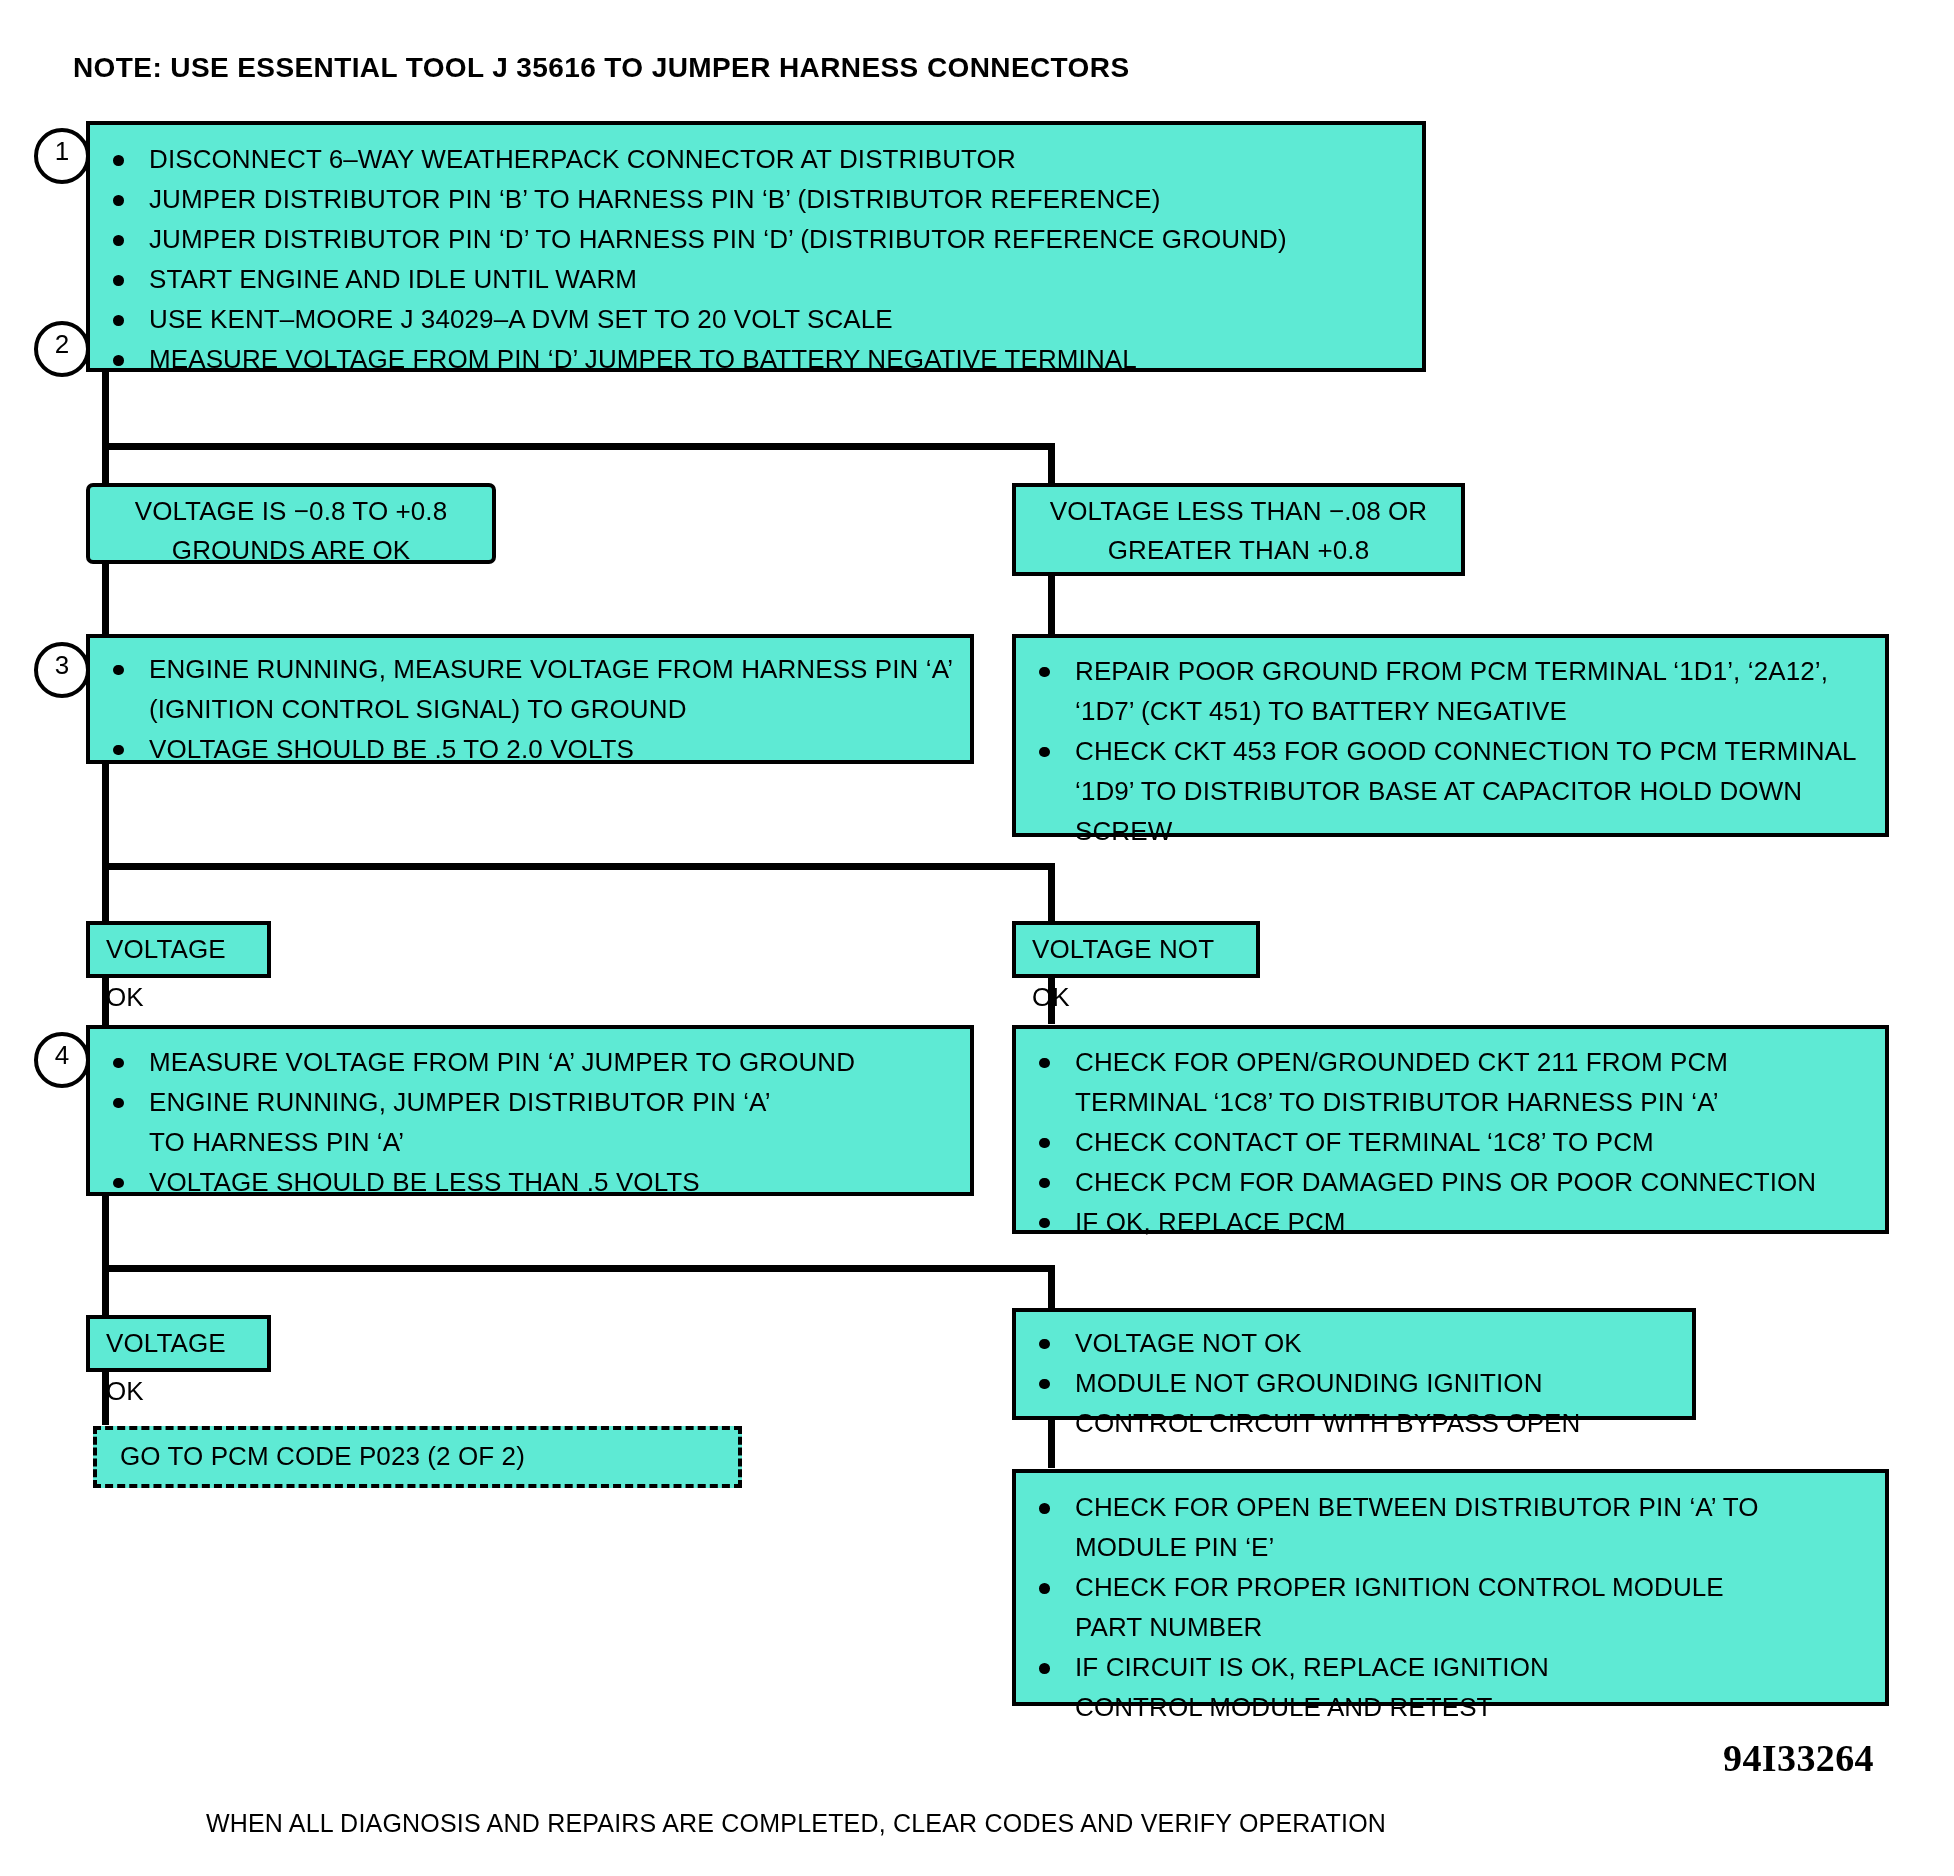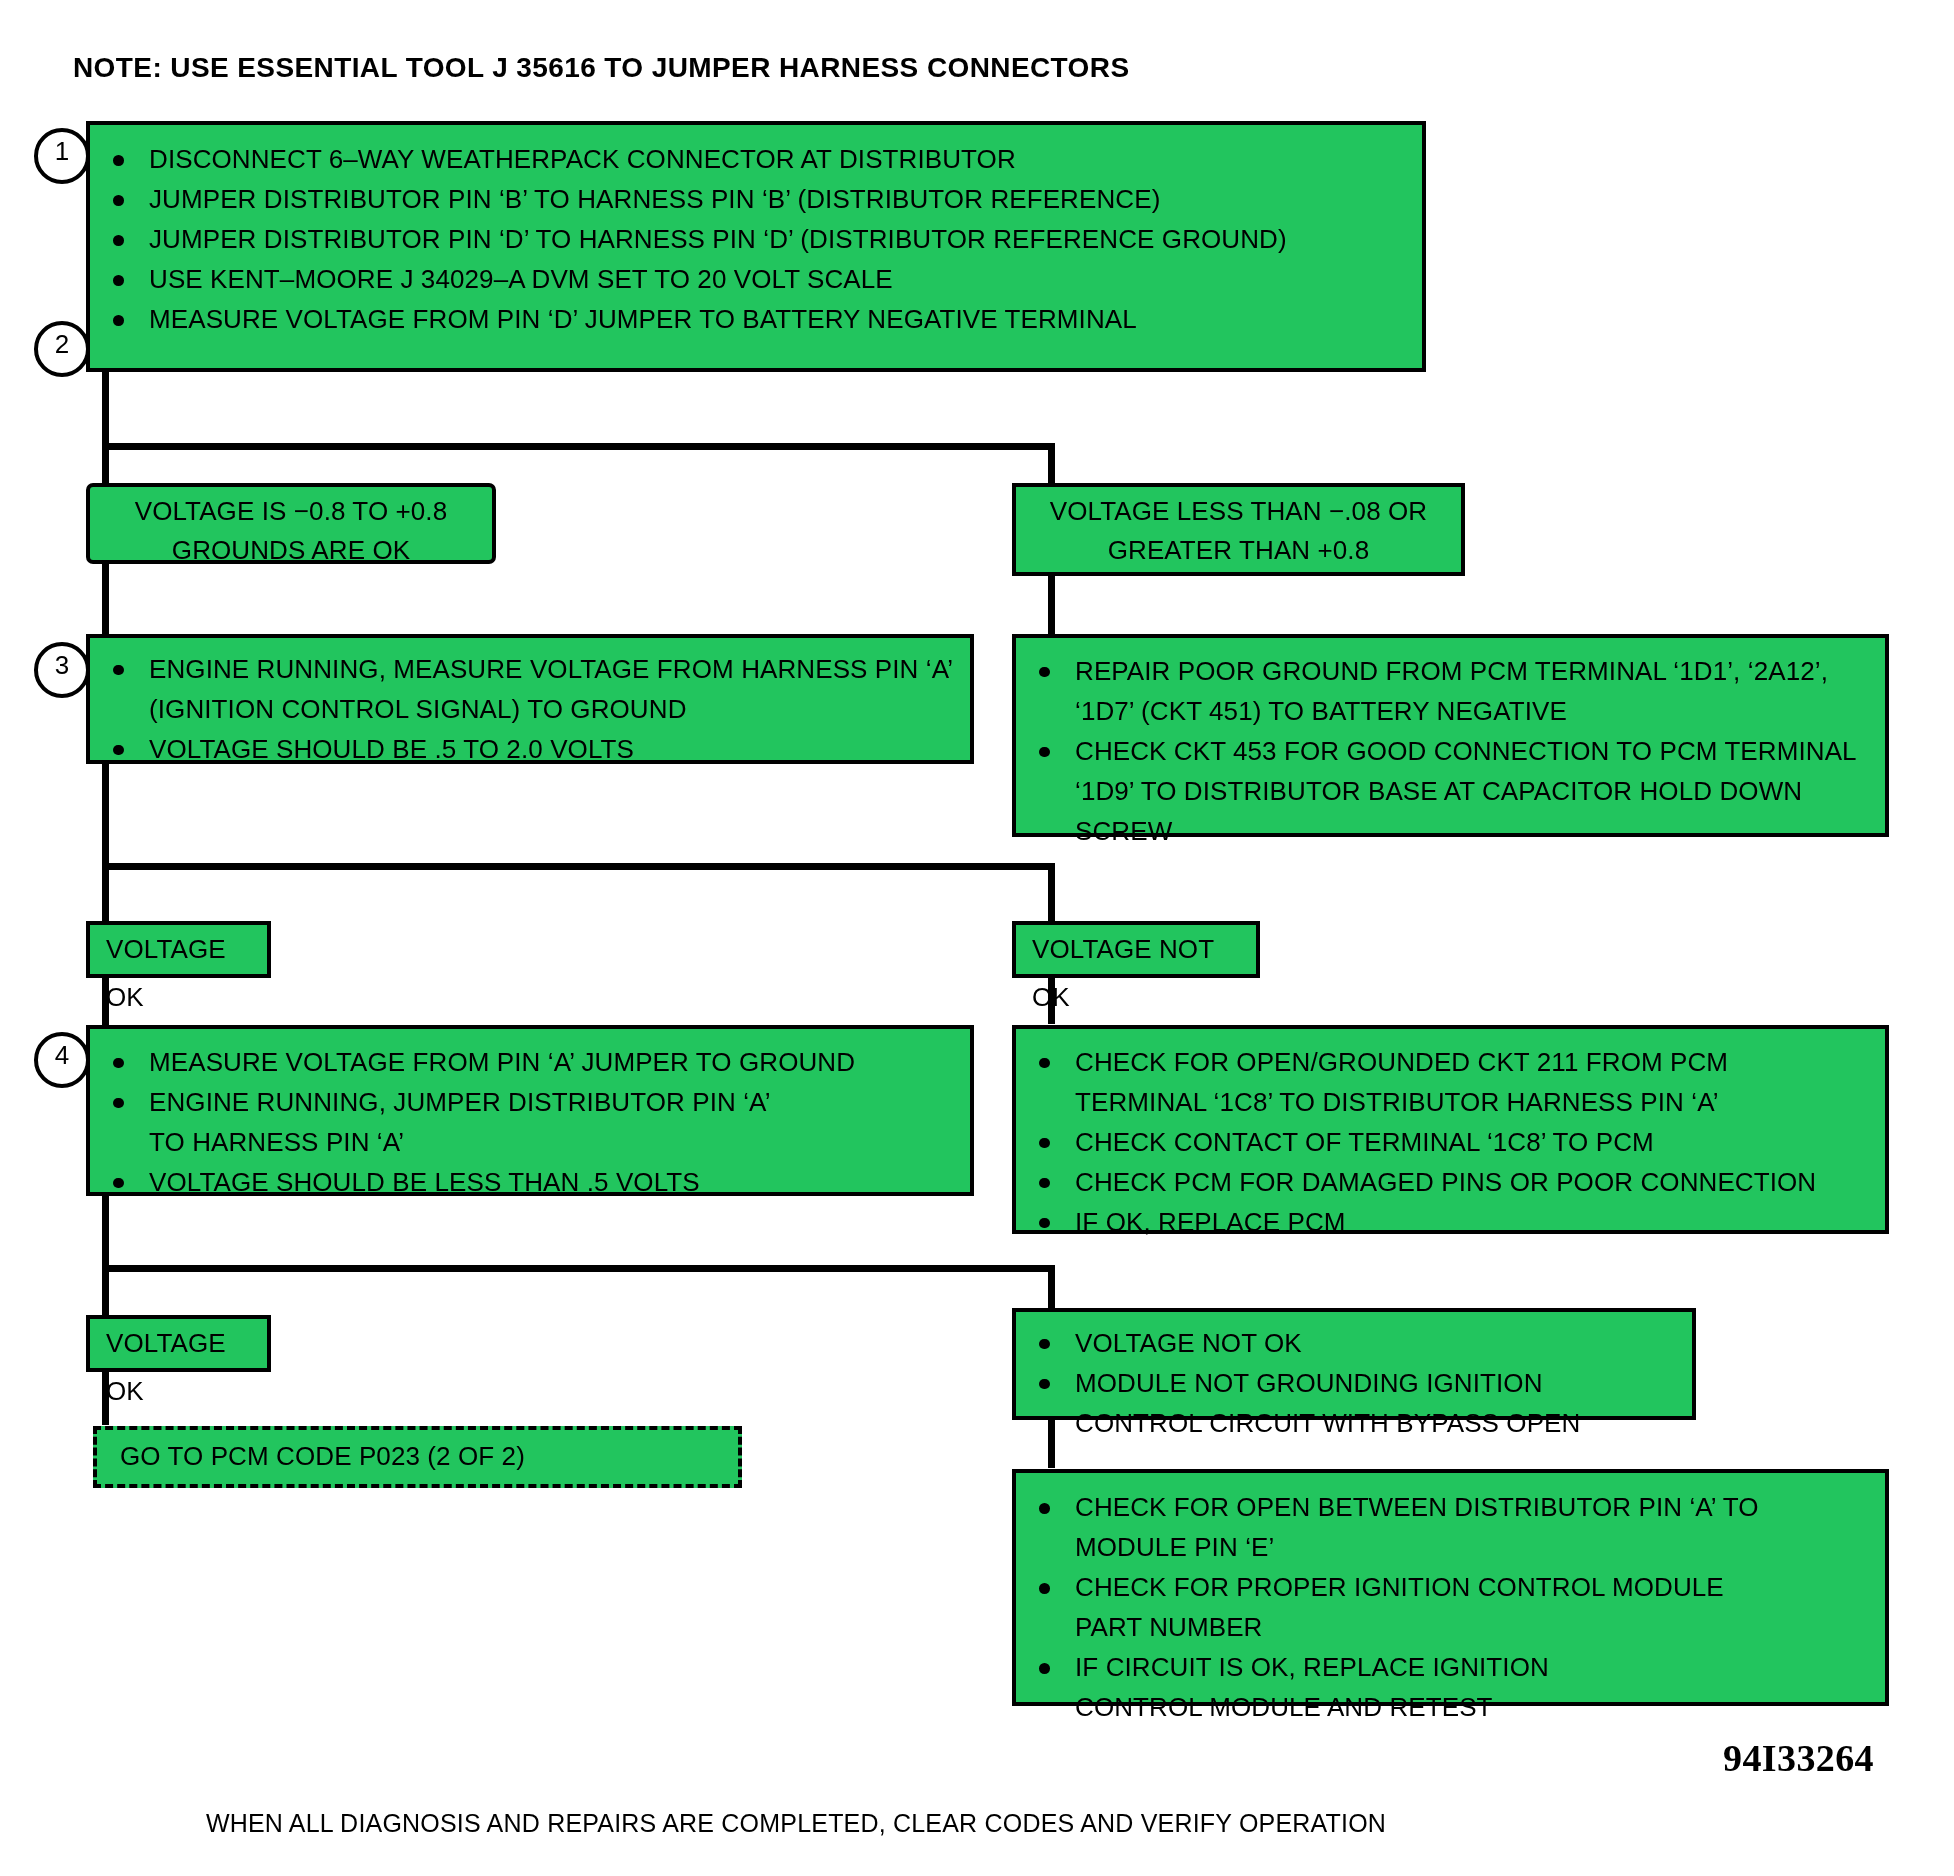--- a/index.html
+++ b/index.html
@@ -44,21 +44,21 @@
     font-size: 38px;
     font-weight: bold;
     letter-spacing: 0.4px;
   }
 
   
   .box {
     position: absolute;
     box-sizing: border-box;
     border: 4.5px solid #000;
-    background: #22c55e;
+    background: #5eead4;
   }
   .box.dashed {
     border: 4.5px dashed #000;
   }
 
   
   ul.bullets {
     list-style: none;
     margin: 0;
     padding: 0;
@@ -138,20 +138,21 @@
 
   <div class="line-v" style="left:102px; top:576px; height:59px;"></div>
   <div class="line-v" style="left:102px; top:978px; height:46px;"></div>
   <div class="line-v" style="left:102px; top:1372px; height:53px;"></div>
 
   <div class="box" style="left:86px; top:121px; width:1340px; height:251px;">
     <ul class="bullets" style="padding-top:14.3px;">
       <li>DISCONNECT 6–WAY WEATHERPACK CONNECTOR AT DISTRIBUTOR</li>
       <li>JUMPER DISTRIBUTOR PIN ‘B’ TO HARNESS PIN ‘B’ (DISTRIBUTOR REFERENCE)</li>
       <li>JUMPER DISTRIBUTOR PIN ‘D’ TO HARNESS PIN ‘D’ (DISTRIBUTOR REFERENCE GROUND)</li>
+      <li>START ENGINE AND IDLE UNTIL WARM</li>
       <li>USE KENT–MOORE J  34029–A DVM SET TO 20 VOLT SCALE</li>
       <li>MEASURE VOLTAGE FROM PIN ‘D’ JUMPER TO BATTERY NEGATIVE TERMINAL</li>
     </ul>
   </div>
   <div class="step-circle" style="left:34px; top:128px;">1</div>
   <div class="step-circle" style="left:34px; top:321px;">2</div>
 
   <div class="box" style="left:86px; top:483px; width:410px; height:81px;border-radius:7px;">
     <div class="plain-text center-text" style="margin-top:5.3px;">VOLTAGE IS −0.8 TO +0.8</div>
     <div class="plain-text center-text">GROUNDS ARE OK</div>

